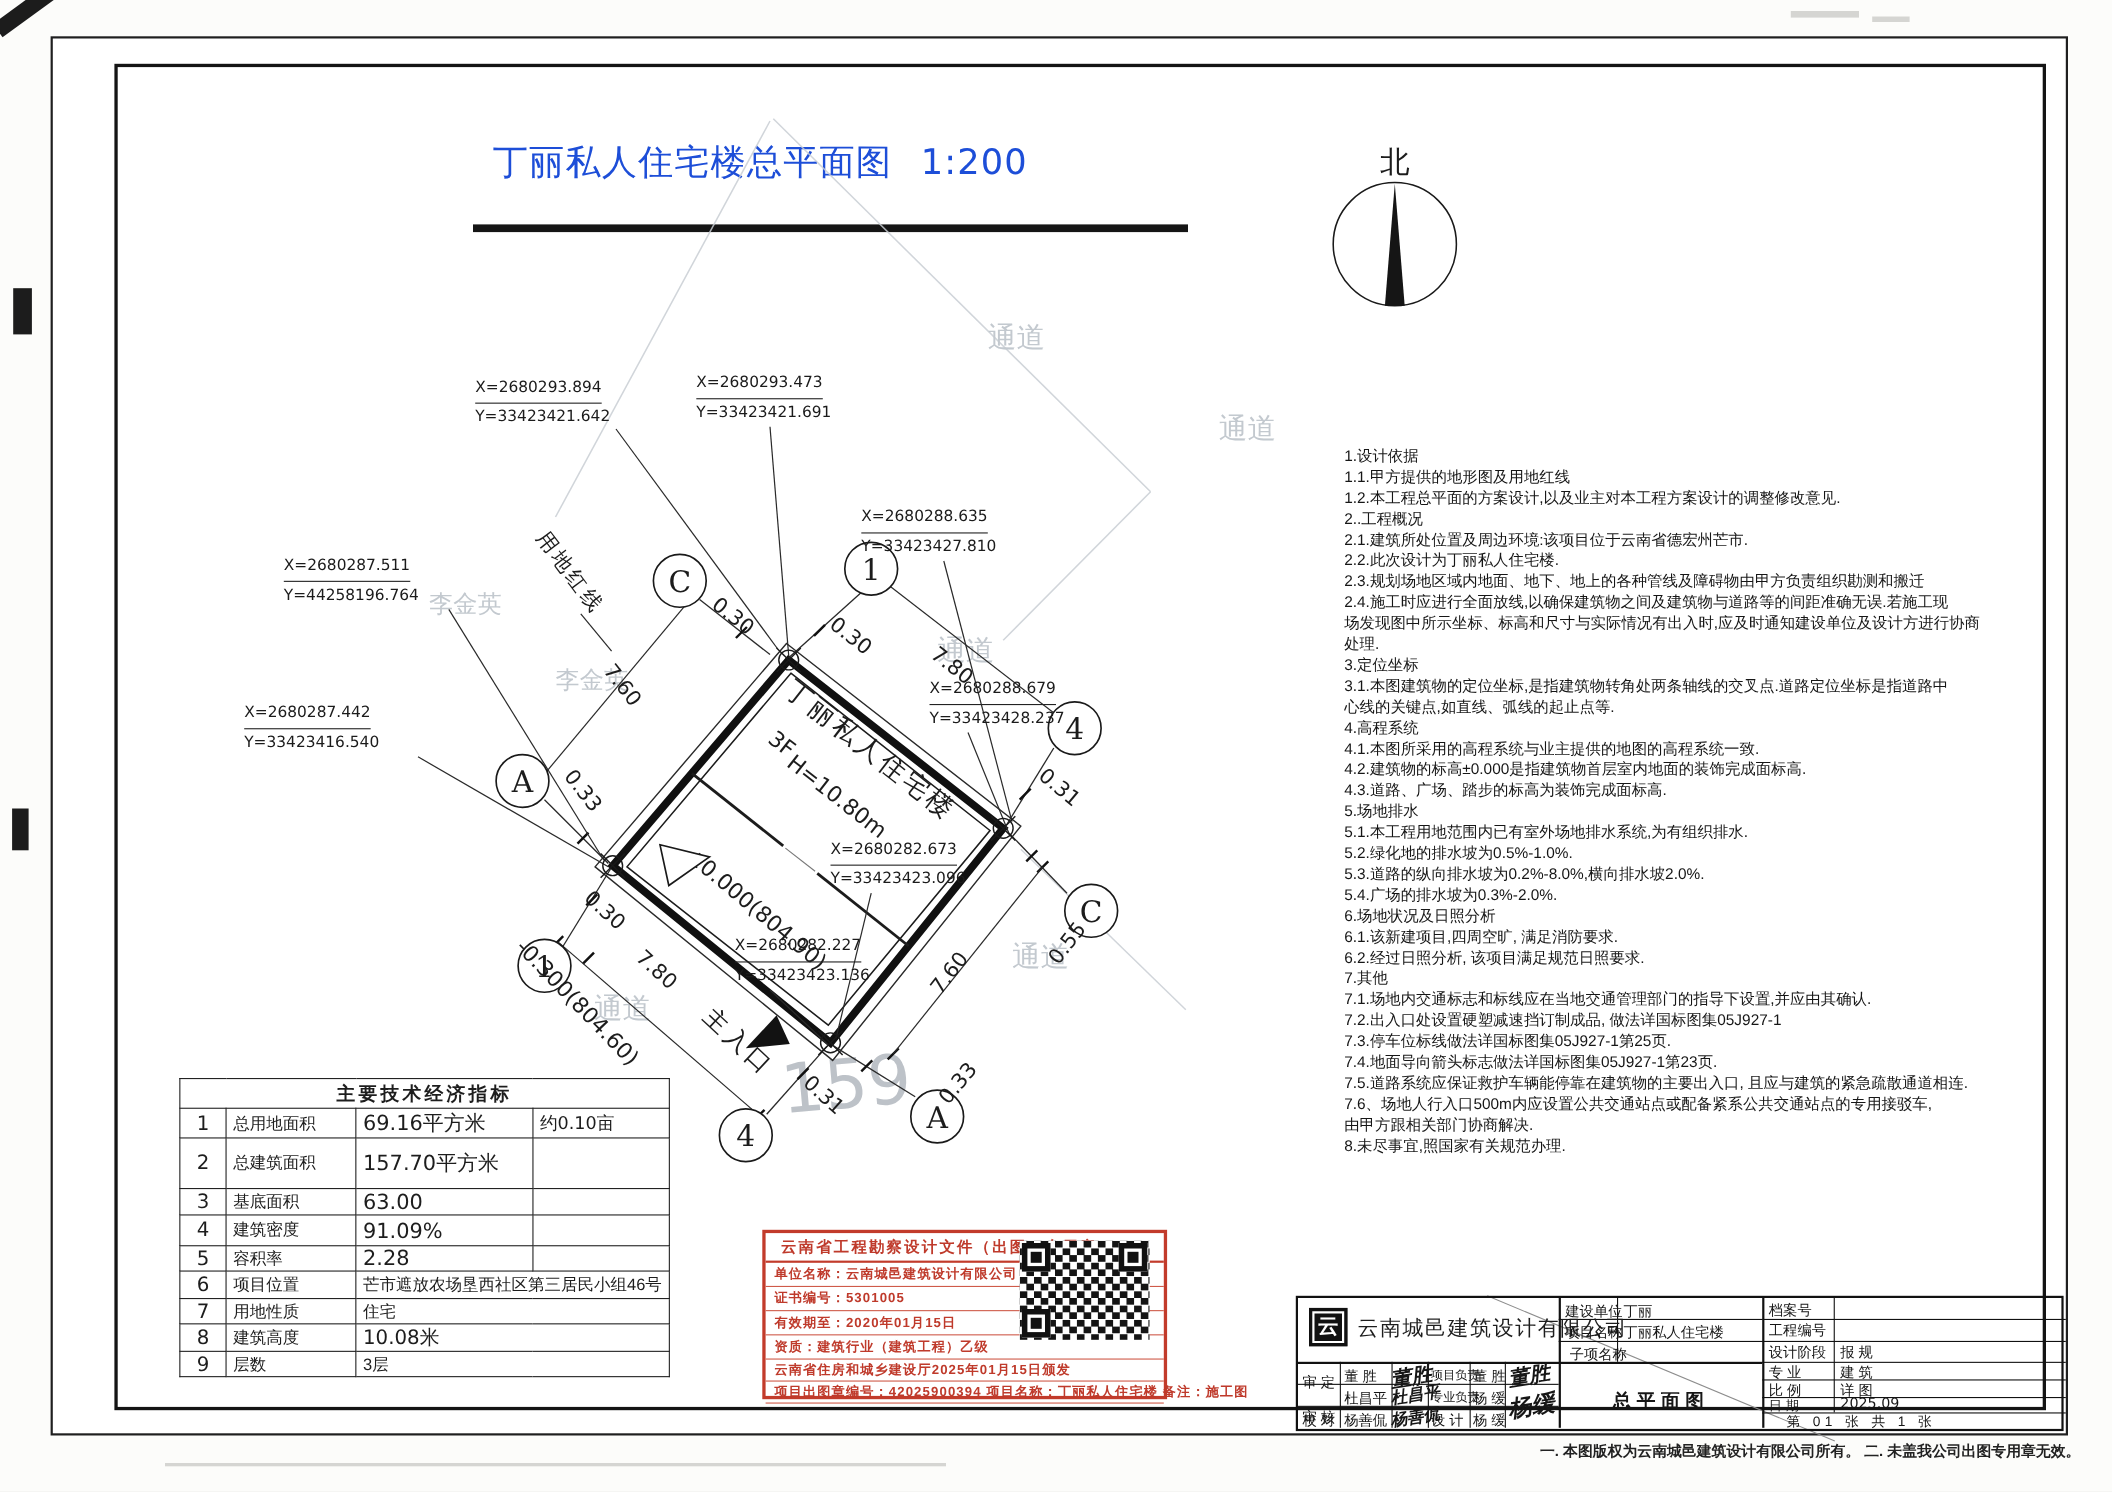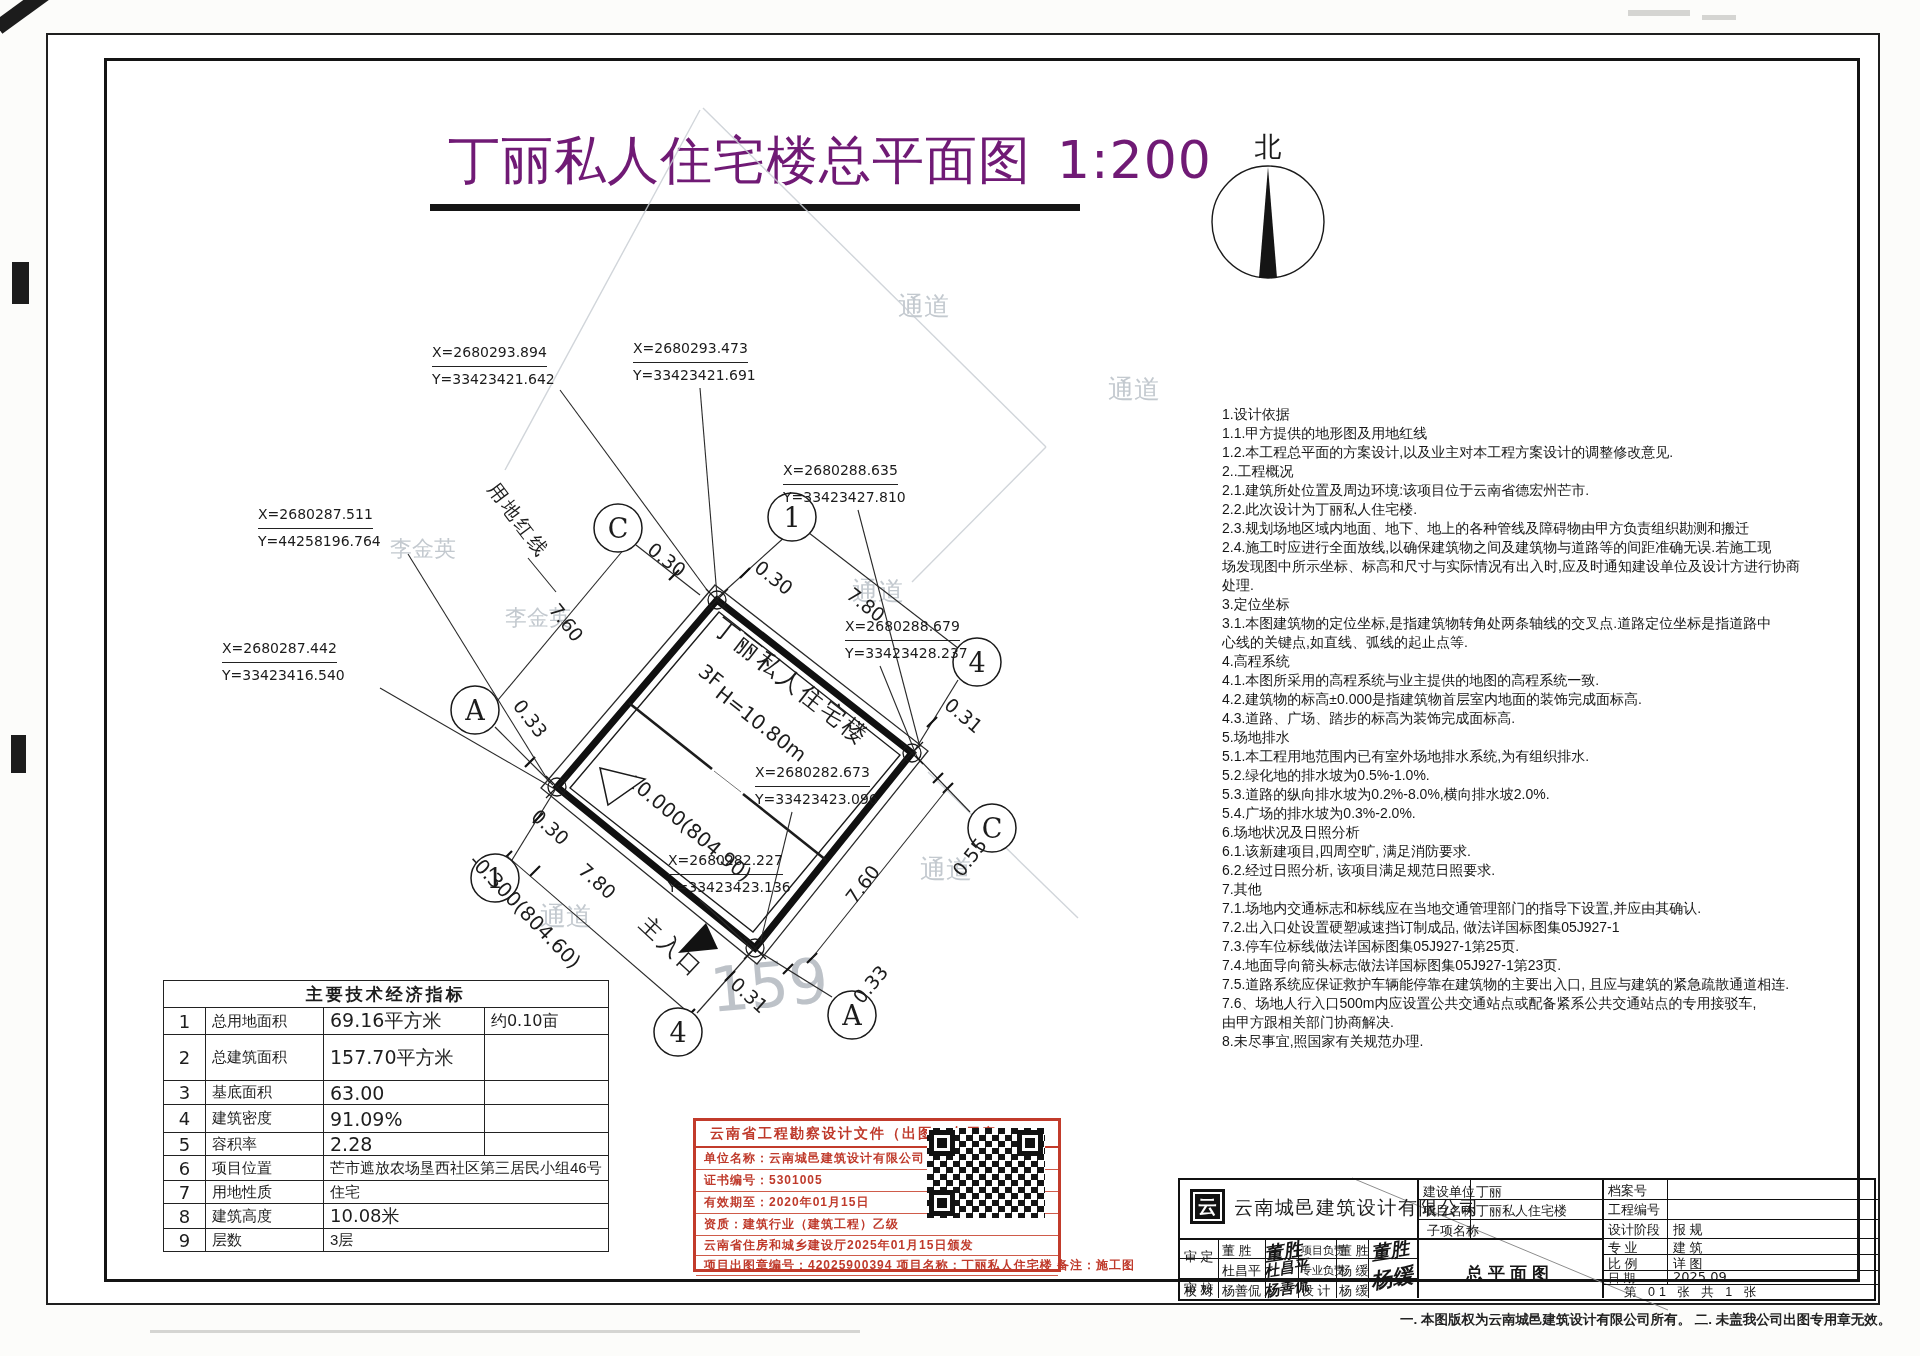--- a/index.html
+++ b/index.html
@@ -8,22 +8,22 @@
   .abs{position:absolute;}
   .page{position:absolute;inset:0;background:#fcfcfa;}
   .frame-outer{position:absolute;left:46px;top:33px;width:1830px;height:1268px;
        border:2px solid #1f1f1f;background:#fff;}
   .frame-inner{position:absolute;left:104px;top:58px;width:1750px;height:1218px;
        border:3px solid #141414;}
   
   .mark{background:#1c1c1c;position:absolute;}
   .smudge{background:#d5d5d2;position:absolute;}
   
-  .sheet-title{position:absolute;left:448px;top:126px;font-size:52px;letter-spacing:1px;
-       font-family:"DejaVu Serif",serif;color:#701a75;white-space:nowrap;}
+  .sheet-title{position:absolute;left:448px;top:126px;font-size:32px;letter-spacing:1px;
+       font-family:"DejaVu Serif",serif;color:#1d4ed8;white-space:nowrap;}
   .sheet-scale{margin-left:26px;font-family:"DejaVu Sans",sans-serif;}
   .title-rule{position:absolute;left:430px;top:204px;width:650px;height:7px;background:#151515;}
   
   .coord{position:absolute;font-family:"DejaVu Sans",sans-serif;font-size:14px;
        line-height:25px;color:#1b1b1b;white-space:nowrap;}
   .coord .xv{border-bottom:1.6px solid #222;padding-bottom:1px;display:inline-block;}
   .coord .yv{display:block;}
   
   .notes{position:absolute;left:1222px;top:405px;width:640px;font-size:14px;color:#161616;}
   .notes div{height:19px;line-height:19px;white-space:nowrap;}

